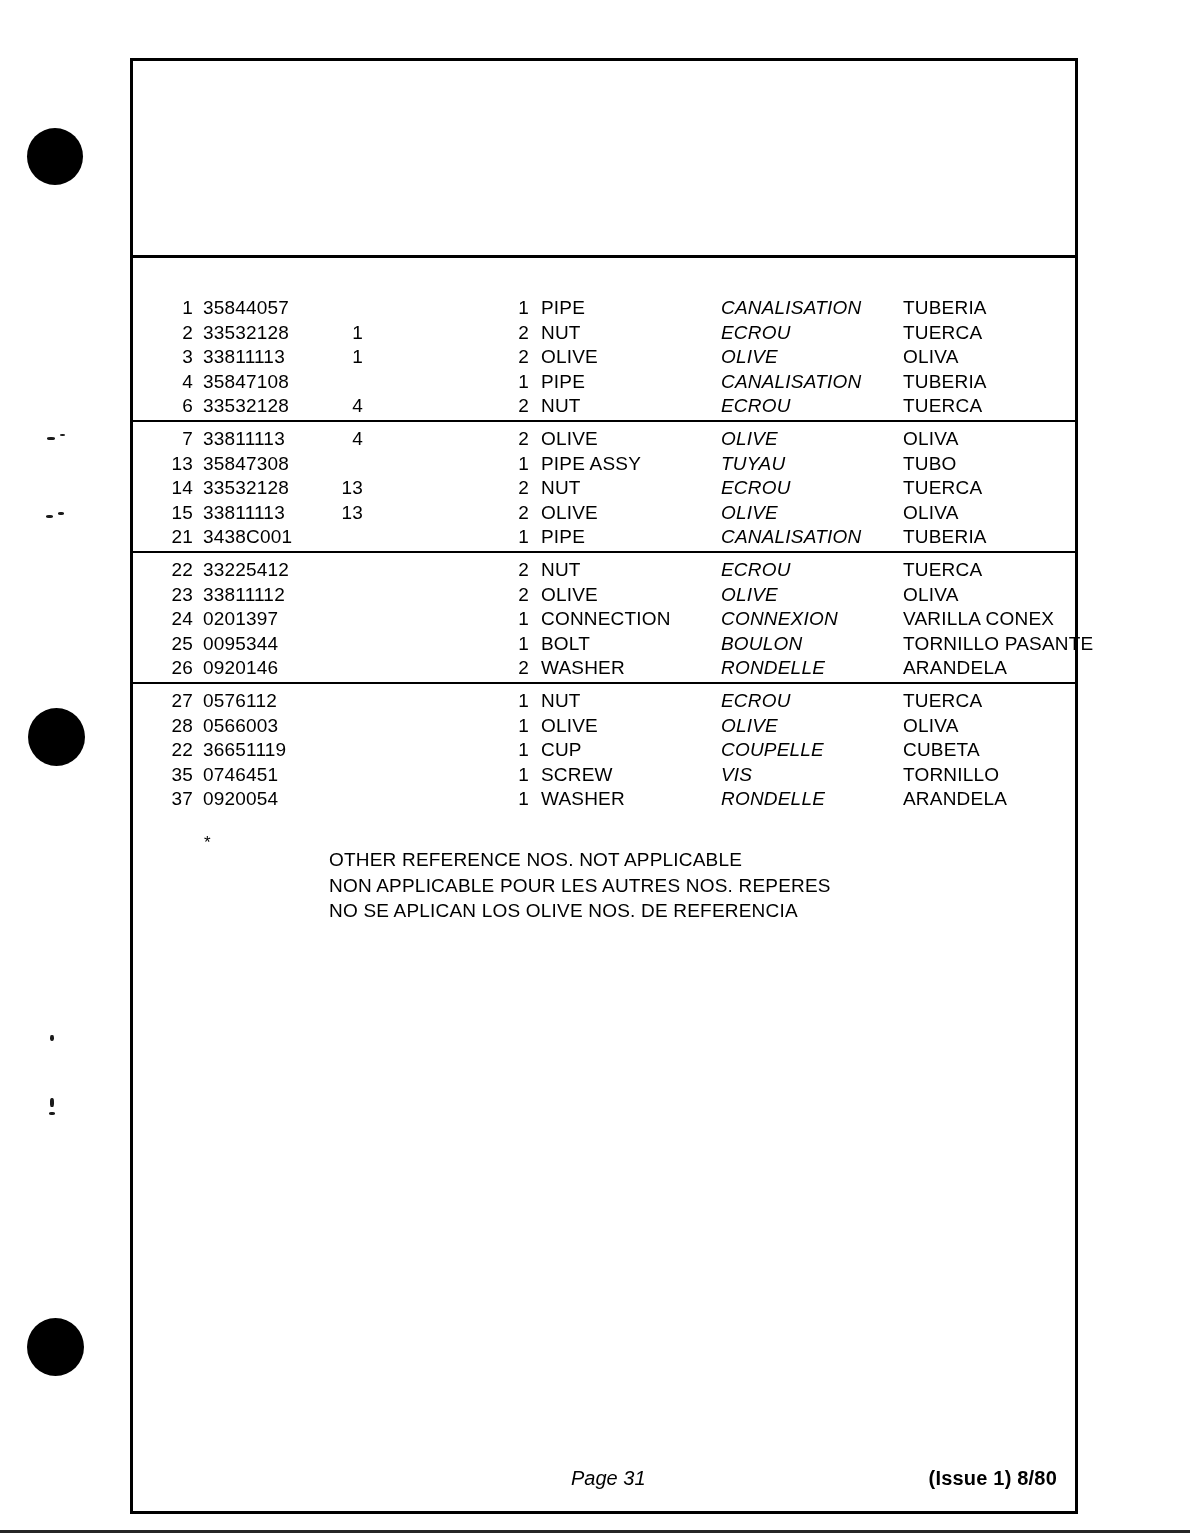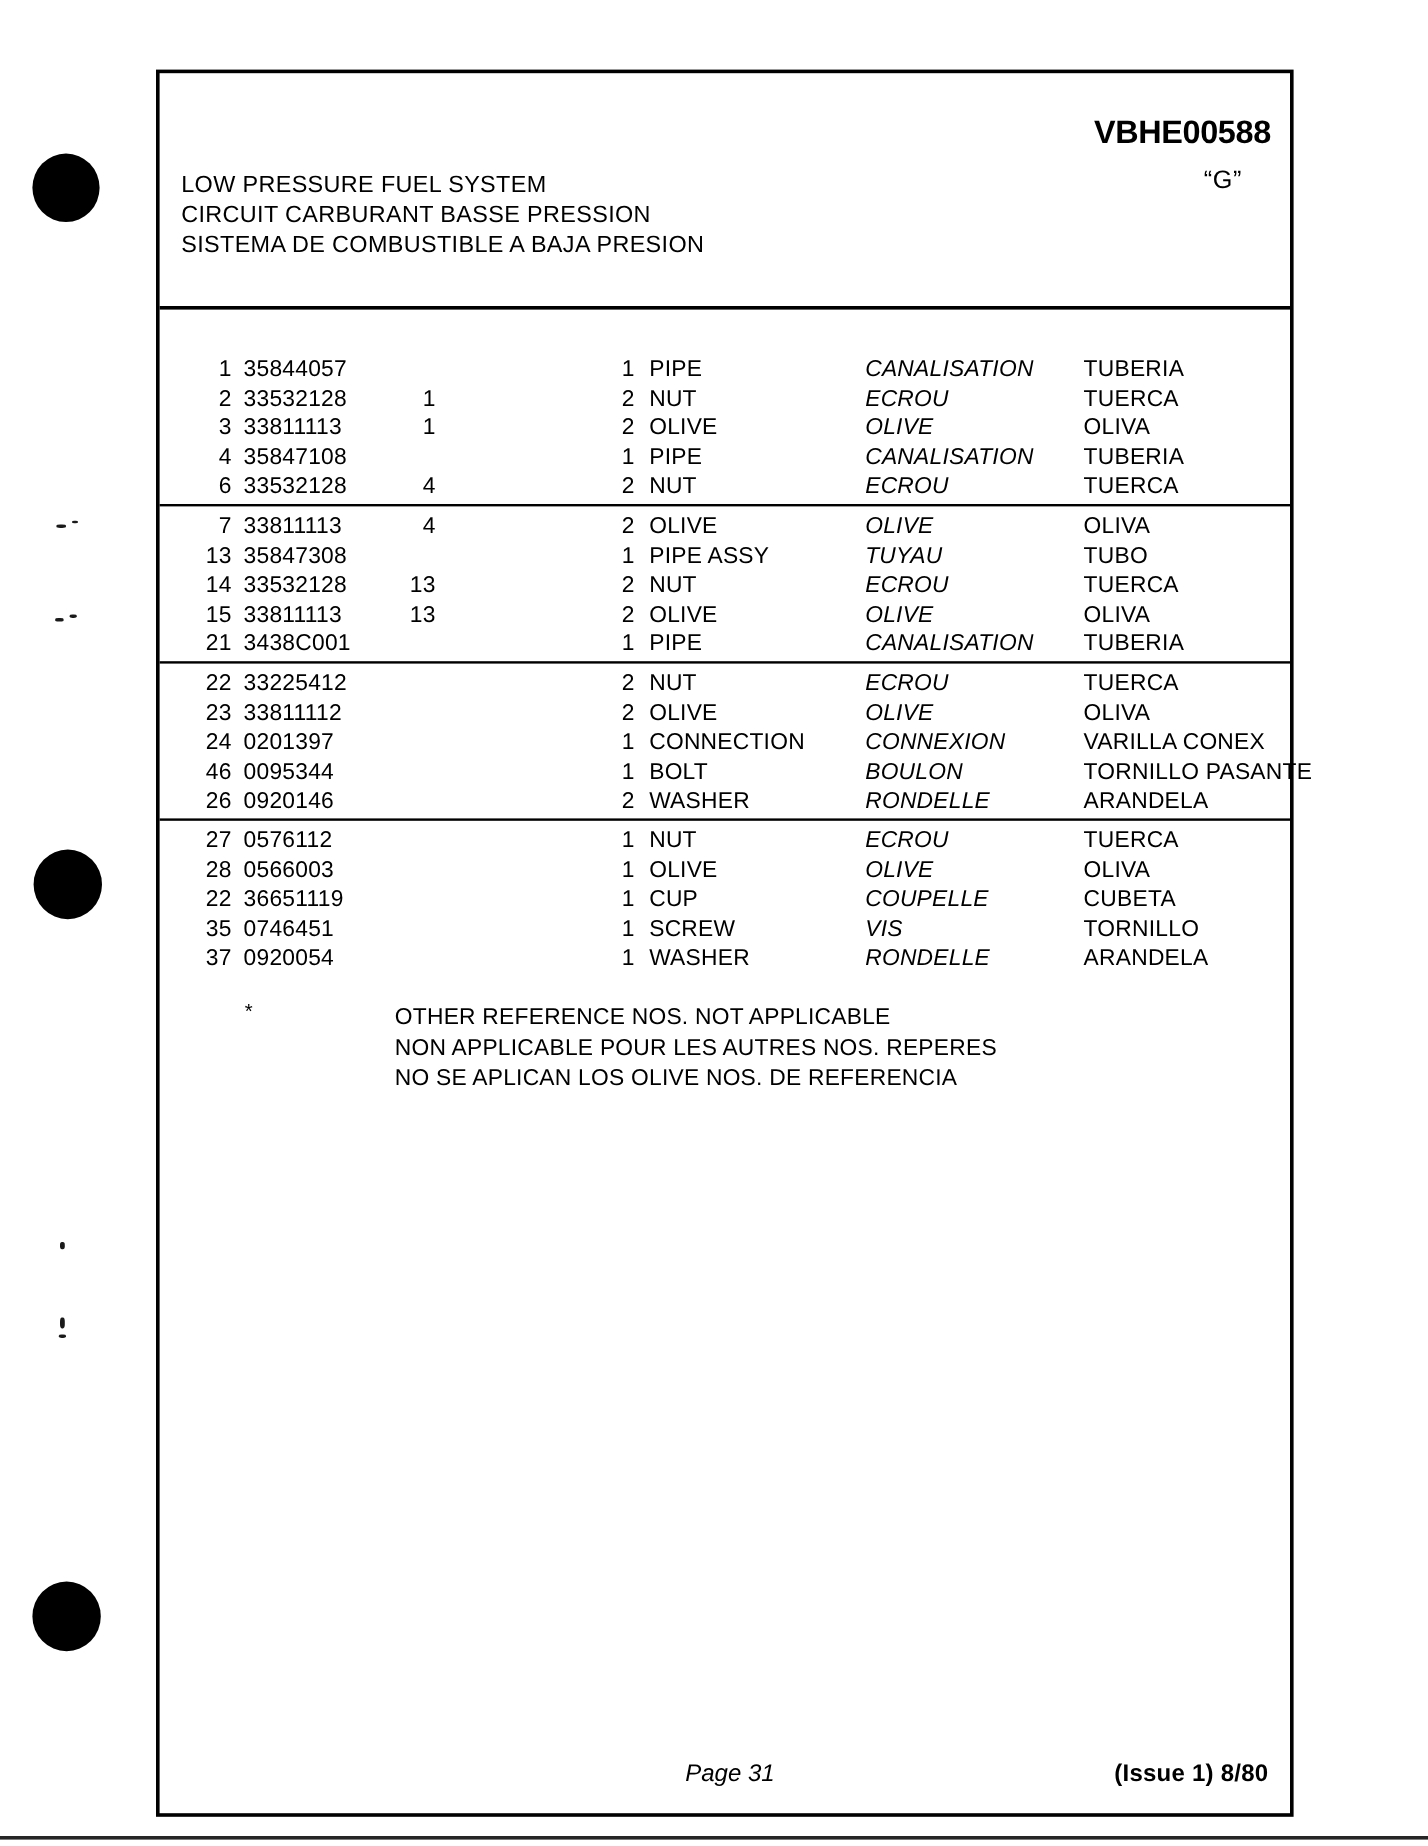--- a/index.html
+++ b/index.html
@@ -130,21 +130,21 @@
   }
   .footnote-marker {
     position: absolute;
     left: 71px;
     top: 2px;
     font-size: 17px;
   }
   .footnote-lines {
     position: absolute;
     left: 196px;
-    top: 4px;
+    top: 16px;
     line-height: 25.5px;
   }
   .footnote-lines div { white-space: nowrap; }
 
   
   .page-footer {
     position: absolute;
     left: 0;
     bottom: 14px;
     width: 100%;
@@ -178,29 +178,20 @@
 <div class="scan-speck" style="left:60px; top:434px; width:5px;  height:2px;"></div>
 <div class="scan-speck" style="left:46px; top:515px; width:7px;  height:3px;"></div>
 <div class="scan-speck" style="left:58px; top:512px; width:6px;  height:3px;"></div>
 <div class="scan-speck" style="left:50px; top:1035px; width:4px; height:6px;"></div>
 <div class="scan-speck" style="left:50px; top:1098px; width:4px; height:9px;"></div>
 <div class="scan-speck" style="left:49px; top:1112px; width:6px; height:3px;"></div>
 <div class="scan-edge-bottom" style="top:1530px;"></div>
 
 <div class="page-frame">
 
-  <div class="header-block">
-    <div class="doc-number">VBHE00588</div>
-    <div class="doc-letter">“G”</div>
-    <div class="title-lines">
-      <div>LOW PRESSURE FUEL SYSTEM</div>
-      <div>CIRCUIT CARBURANT BASSE PRESSION</div>
-      <div>SISTEMA DE COMBUSTIBLE A BAJA PRESION</div>
-    </div>
-  </div>
   <div class="rule header-rule"></div>
 
   <div class="parts-table">
 
     <div class="row-group">
       <div class="part-row">
         <span class="cell c-item">1</span>
         <span class="cell c-partno">35844057</span>
         <span class="cell c-ref"></span>
         <span class="cell c-qty">1</span>
@@ -316,21 +307,21 @@
       <div class="part-row">
         <span class="cell c-item">24</span>
         <span class="cell c-partno">0201397</span>
         <span class="cell c-ref"></span>
         <span class="cell c-qty">1</span>
         <span class="cell c-eng">CONNECTION</span>
         <span class="cell c-fra">CONNEXION</span>
         <span class="cell c-spa">VARILLA CONEX</span>
       </div>
       <div class="part-row">
-        <span class="cell c-item">46</span>
+        <span class="cell c-item">25</span>
         <span class="cell c-partno">0095344</span>
         <span class="cell c-ref"></span>
         <span class="cell c-qty">1</span>
         <span class="cell c-eng">BOLT</span>
         <span class="cell c-fra">BOULON</span>
         <span class="cell c-spa">TORNILLO PASANTE</span>
       </div>
       <div class="part-row">
         <span class="cell c-item">26</span>
         <span class="cell c-partno">0920146</span>

